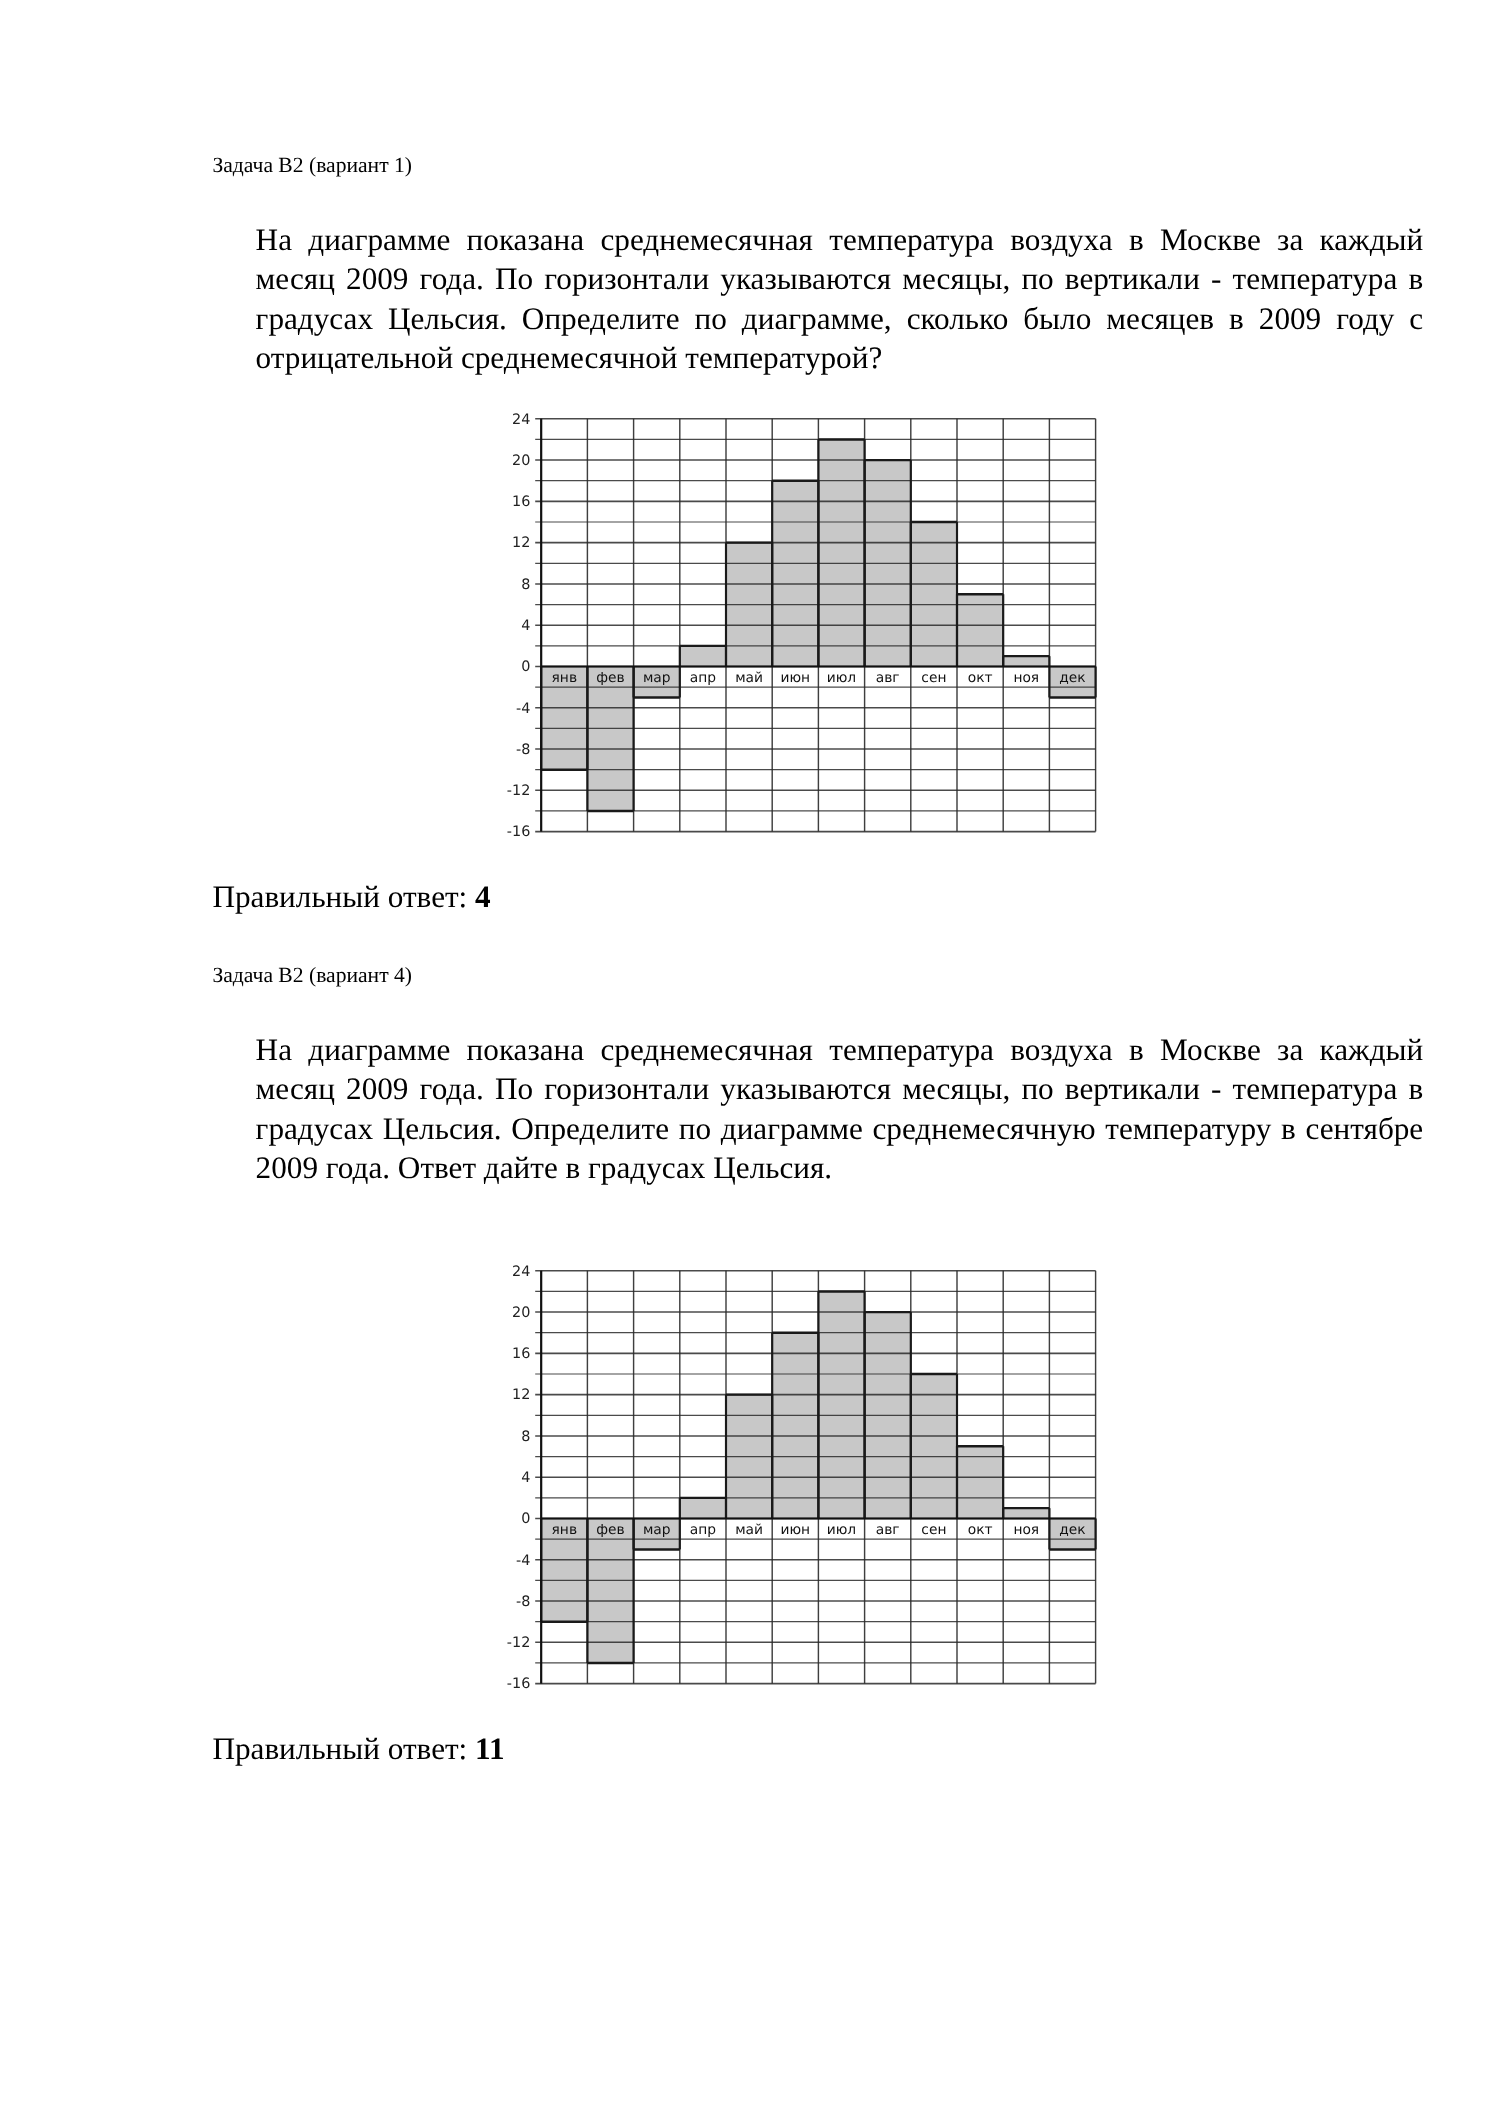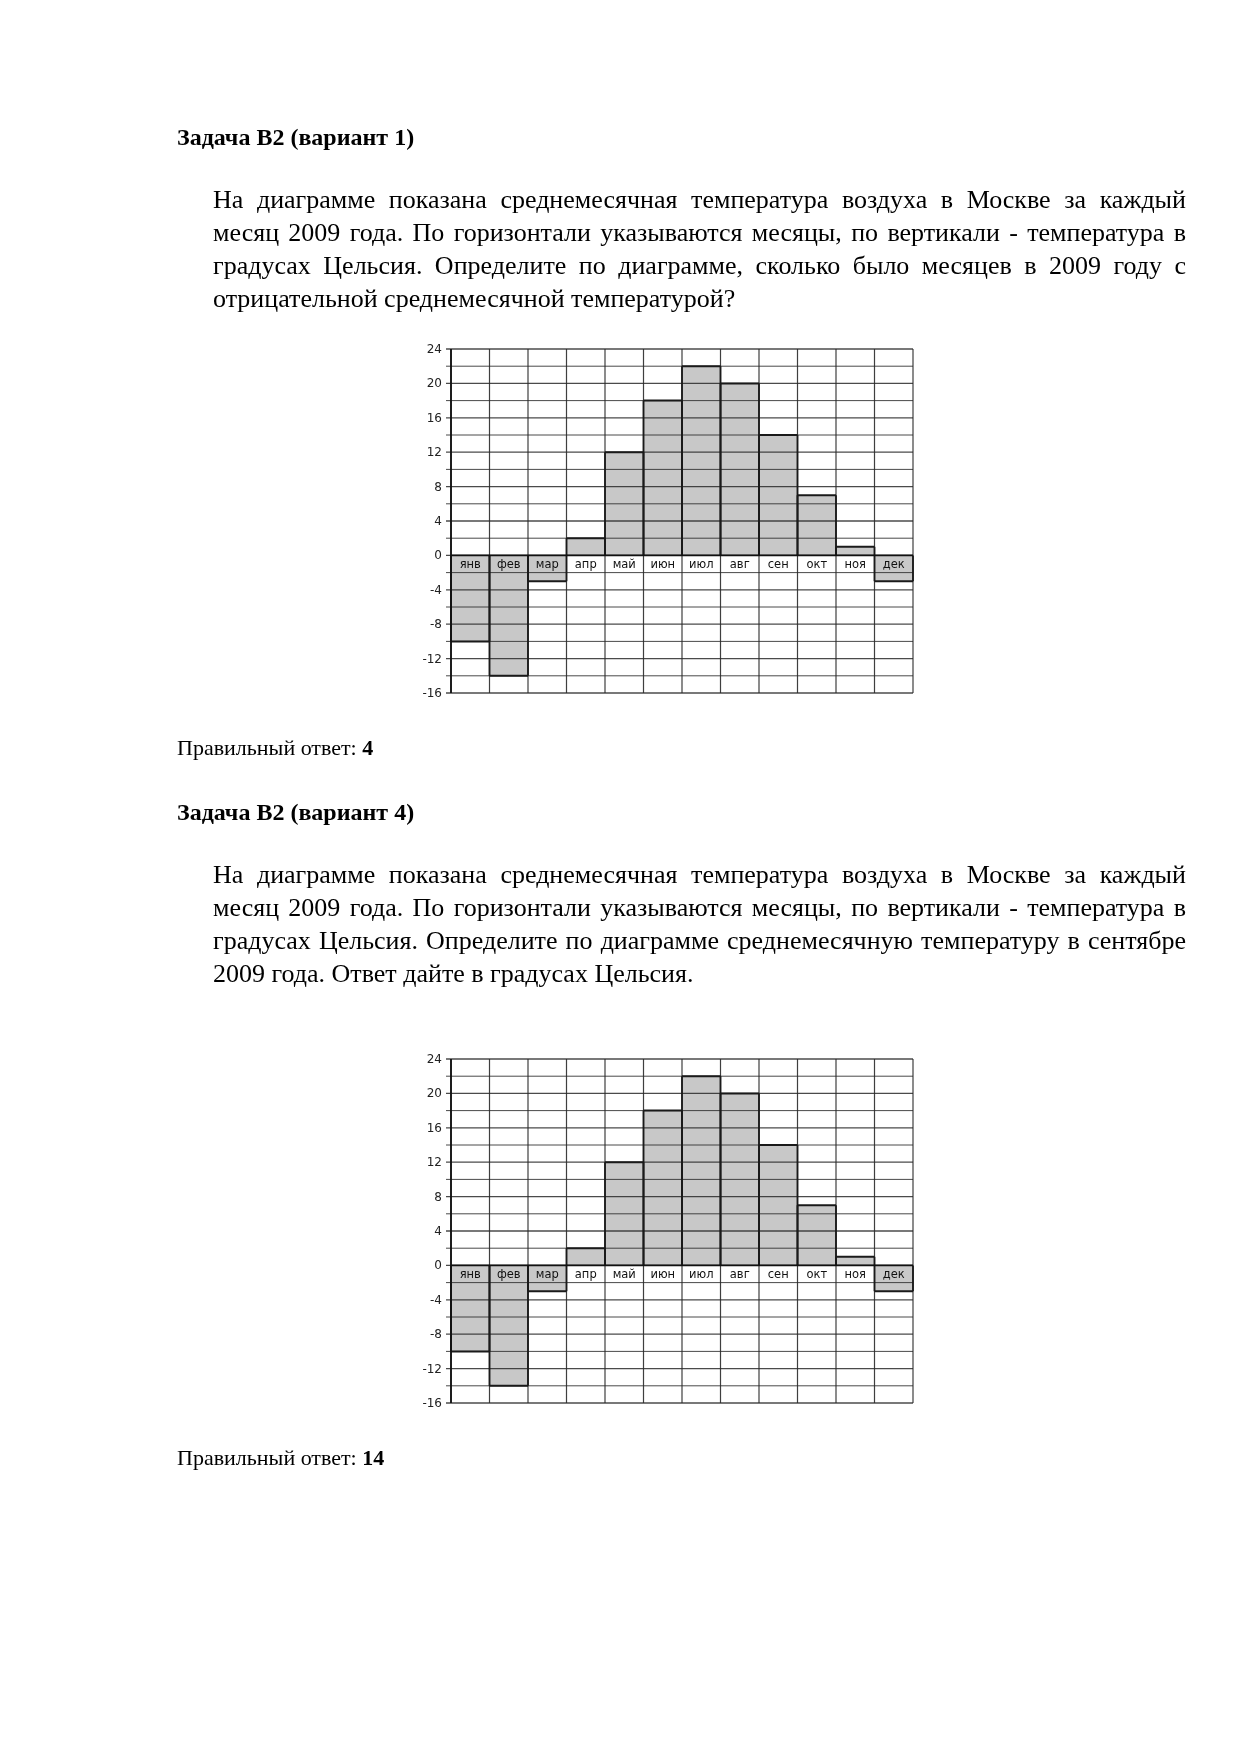--- a/index.html
+++ b/index.html
@@ -1,20 +1,20 @@
 <!DOCTYPE html>
 <html><head>
 <meta charset="utf-8">
 <style>
   html, body { margin: 0; padding: 0; background: #ffffff; }
   body { width: 1239px; height: 1754px; position: relative; overflow: hidden;
          font-family: "Liberation Serif", "DejaVu Serif", serif; color: #000; }
-  .task-title { position: absolute; left: 177px; font-weight: bold; font-size: 24px; line-height: 30px; white-space: nowrap; }
+  .task-title { position: absolute; left: 177px; font-weight: normal; font-size: 18px; line-height: 30px; white-space: nowrap; }
   .para { position: absolute; left: 177px; width: 973px; font-size: 26px; line-height: 33px; text-align: justify; margin-left: 36px; }
-  .answer { position: absolute; left: 177px; font-size: 22px; line-height: 30px; white-space: nowrap; }
+  .answer { position: absolute; left: 177px; font-size: 26px; line-height: 30px; white-space: nowrap; }
   .answer b { font-weight: bold; }
   .chart { position: absolute; left: 400px; width: 540px; height: 380px; }
   .chart svg { display: block; }
   .tick { font-family: "DejaVu Sans", "Liberation Sans", sans-serif; font-size: 12px; fill: #222; }
   .cat { font-family: "DejaVu Sans", "Liberation Sans", sans-serif; font-size: 11.5px; fill: #111; }
 </style>
 </head>
 <body>
 
 <div class="task-title" style="top:122px;">Задача В2 (вариант 1)</div>
@@ -238,13 +238,13 @@
       <text x="224.25" y="238.4" text-anchor="middle" class="cat">май</text>
       <text x="262.75" y="238.4" text-anchor="middle" class="cat">июн</text>
       <text x="301.25" y="238.4" text-anchor="middle" class="cat">июл</text>
       <text x="339.75" y="238.4" text-anchor="middle" class="cat">авг</text>
       <text x="378.25" y="238.4" text-anchor="middle" class="cat">сен</text>
       <text x="416.75" y="238.4" text-anchor="middle" class="cat">окт</text>
       <text x="455.25" y="238.4" text-anchor="middle" class="cat">ноя</text>
       <text x="493.75" y="238.4" text-anchor="middle" class="cat">дек</text>
     </svg>
   </div>
-<div class="answer" style="top:1443px;"><span>Правильный ответ: </span><b>14</b></div>
+<div class="answer" style="top:1443px;"><span>Правильный ответ: </span><b>11</b></div>
 
 </body></html>

